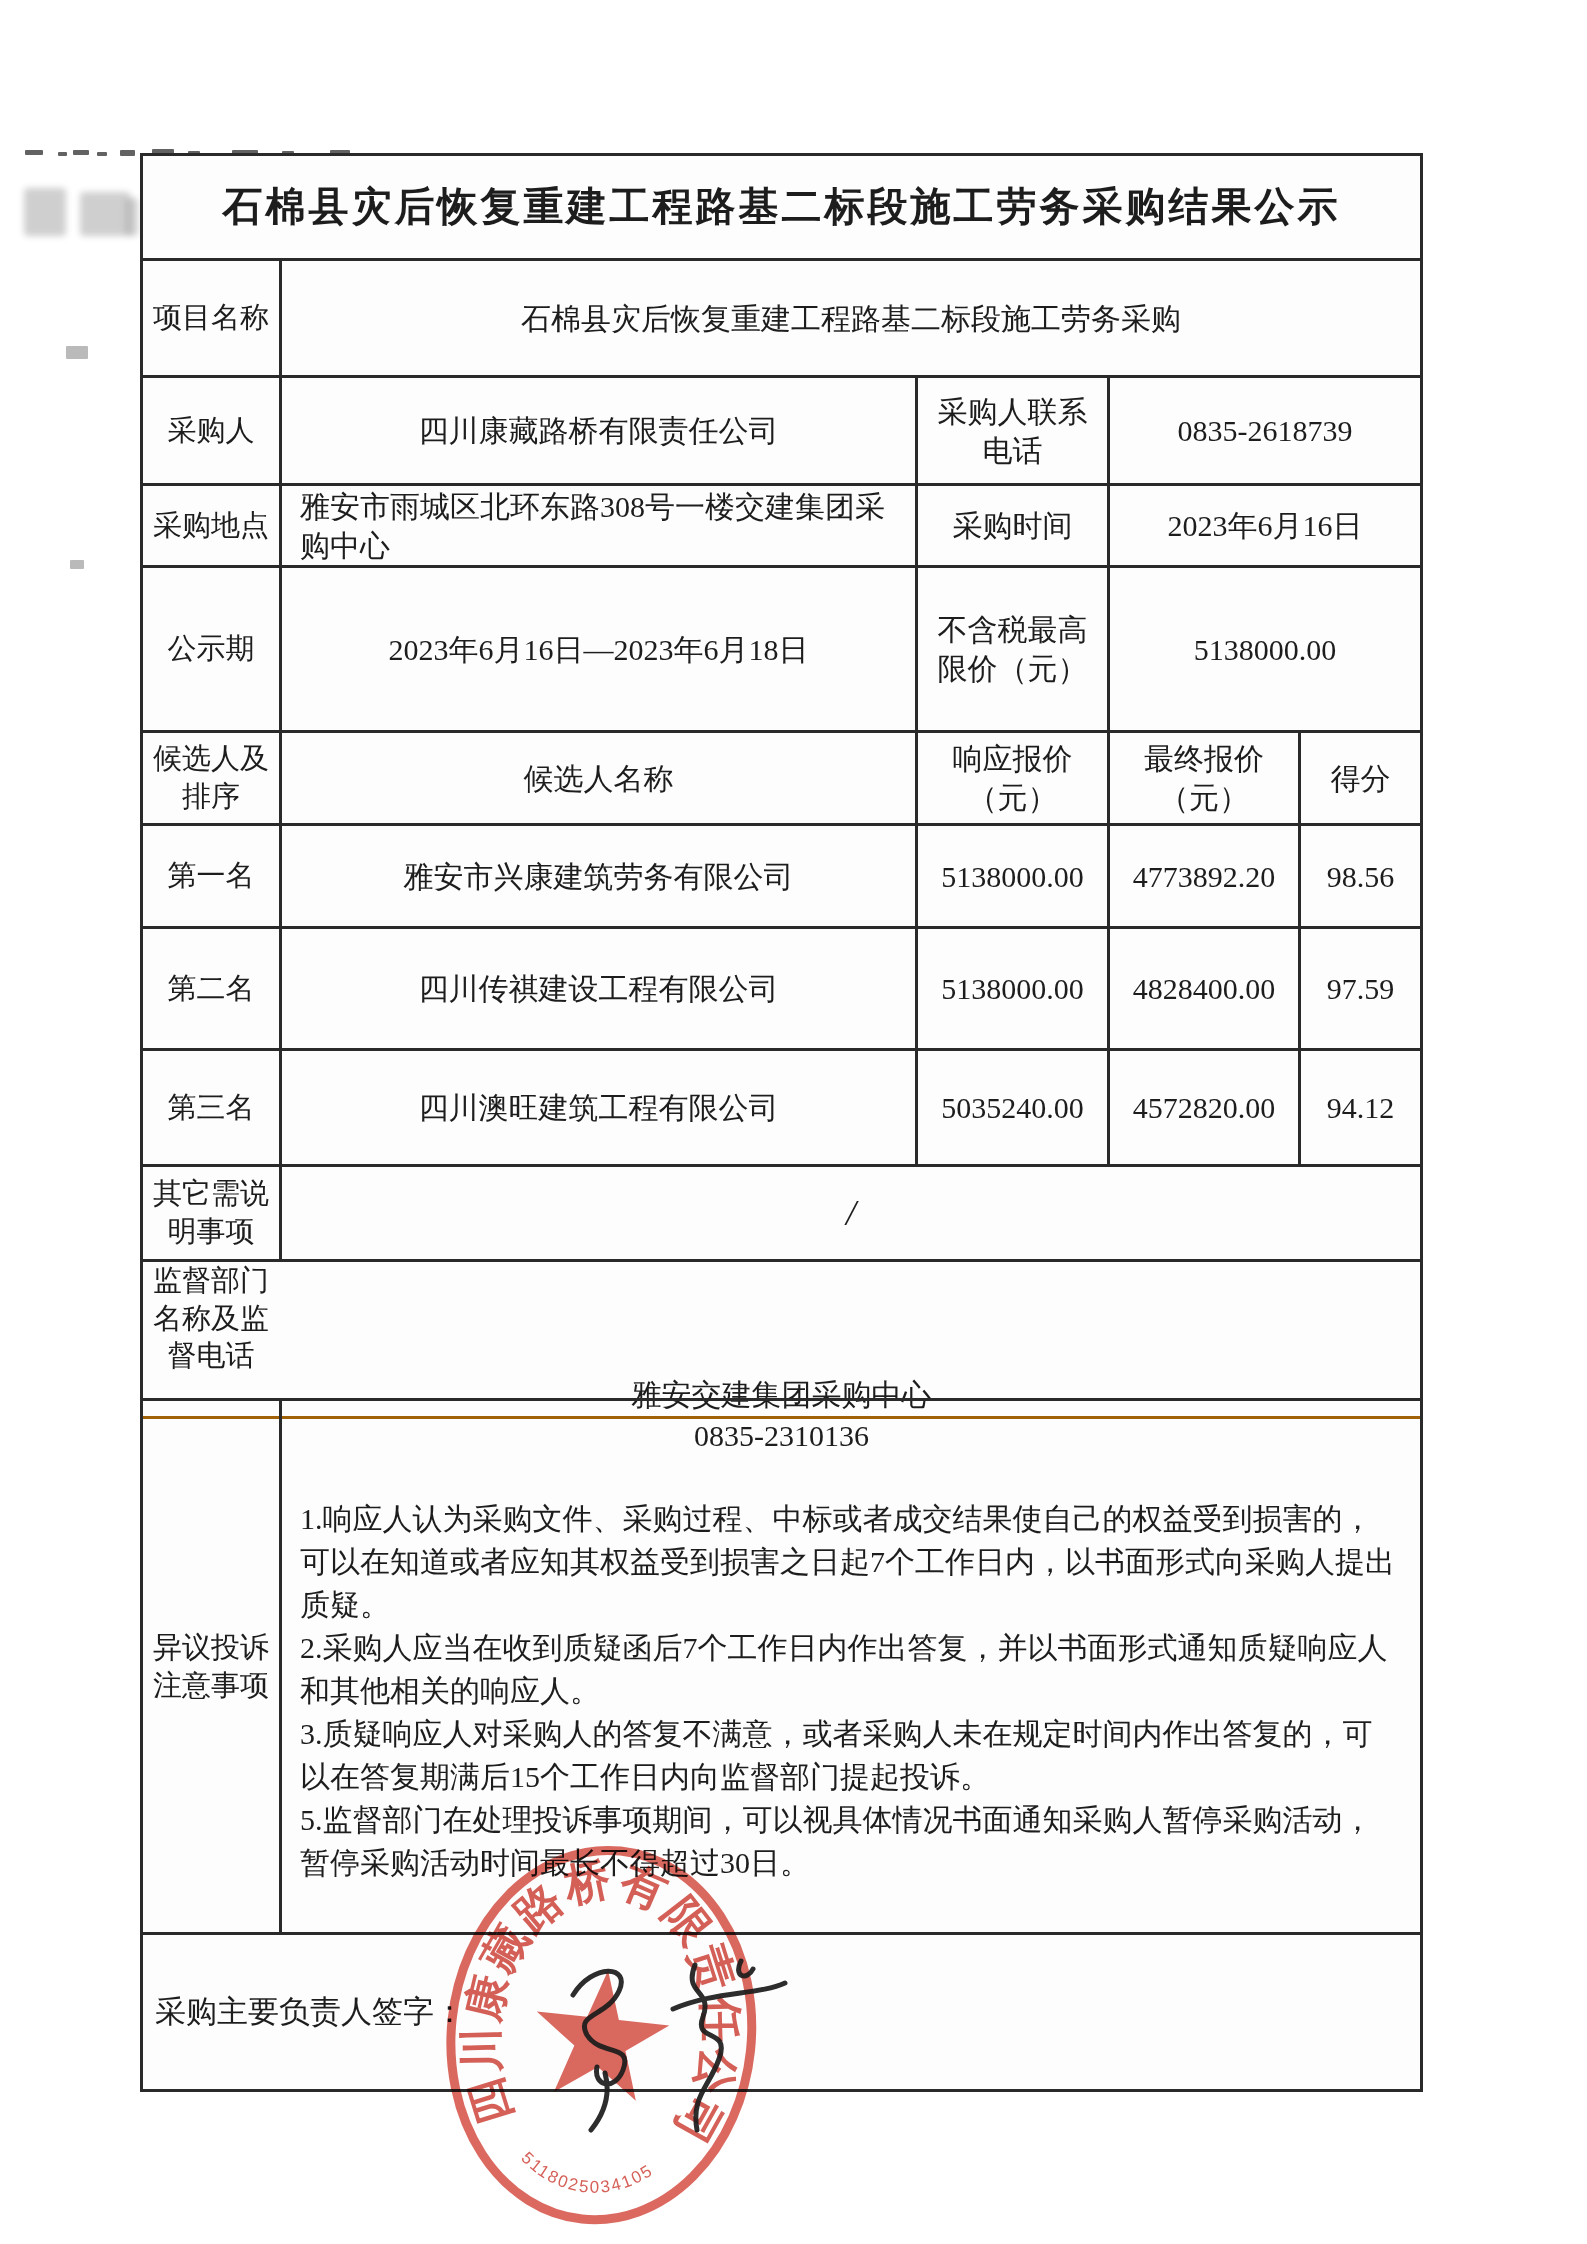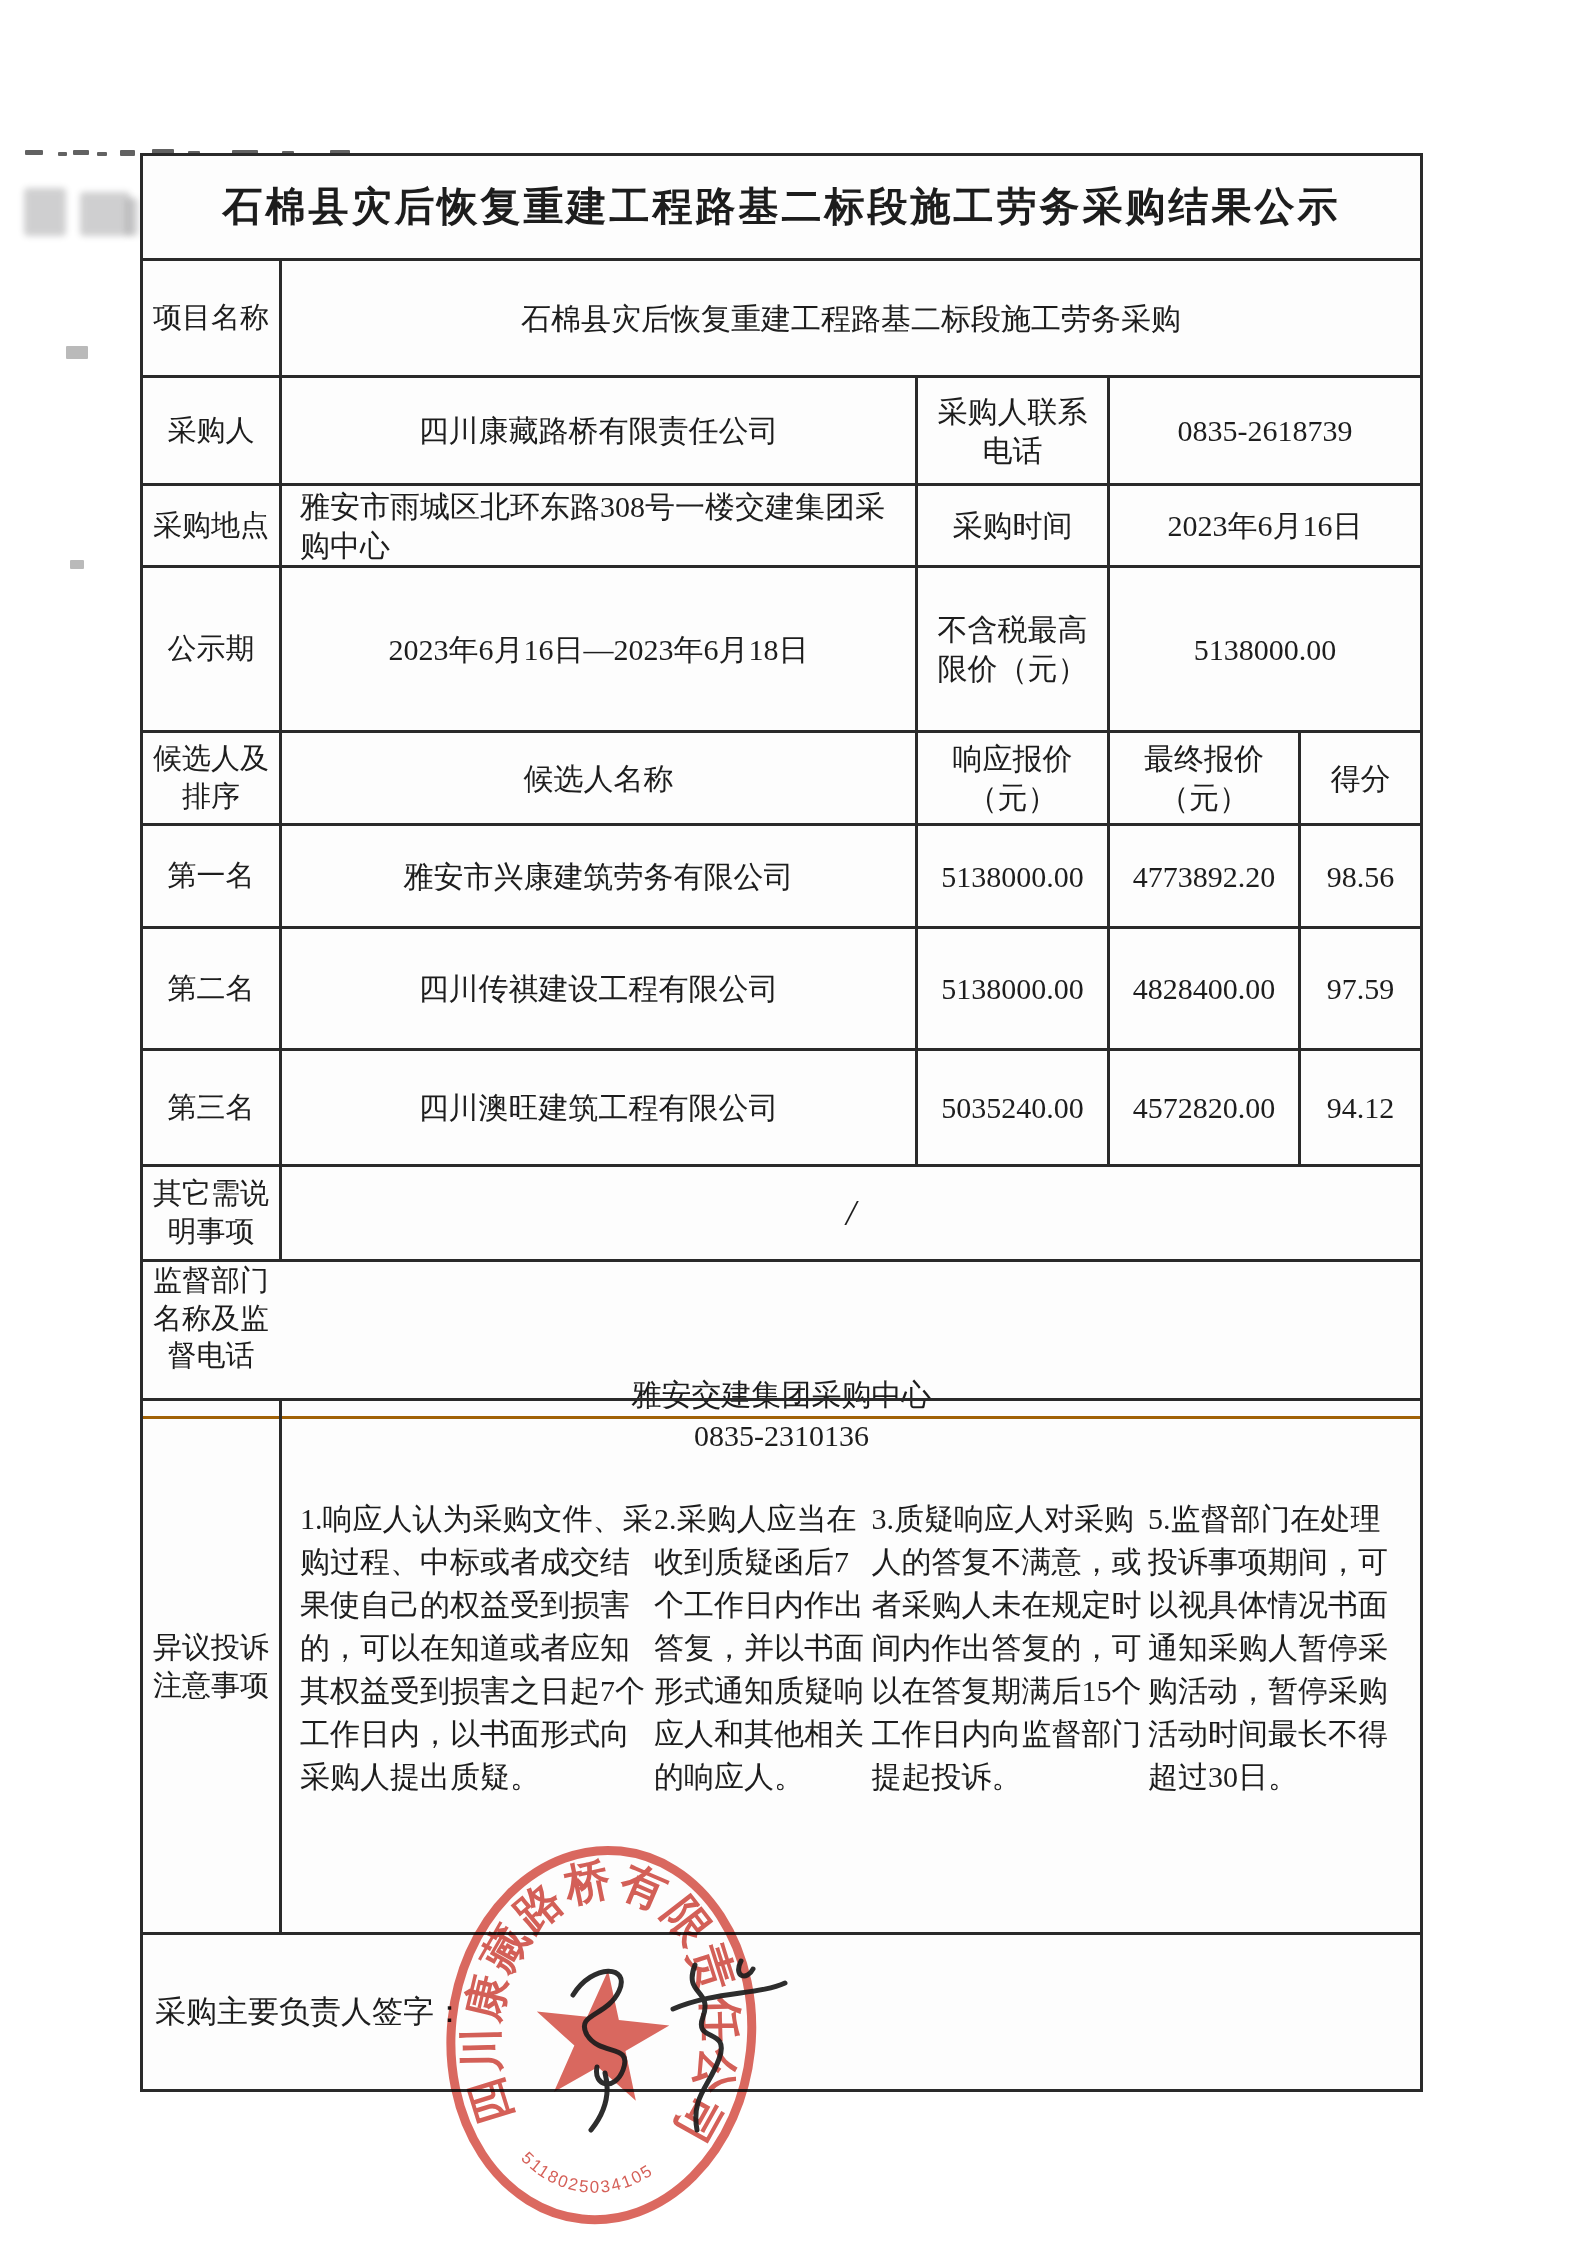--- a/index.html
+++ b/index.html
@@ -42,21 +42,21 @@
   .title-cell{
     flex:1;font-size:40px;font-weight:bold;letter-spacing:3px;
     justify-content:center;
   }
   .left-align{justify-content:flex-start;text-align:left;padding:0 18px;}
   .slash-cell{font-size:36px;font-style:italic;}
   .stack{flex:1;display:flex;flex-direction:column;padding:0;}
   .stack > div{flex:1;display:flex;align-items:center;justify-content:center;font-size:30px;}
   .stack > div + div{border-top:3px solid #a16207;}
   .objection-cell{
-    flex:1;flex-direction:row;align-items:flex-start;justify-content:flex-start;
+    flex:1;flex-direction:column;align-items:flex-start;justify-content:flex-start;
     text-align:left;padding:96px 24px 10px 18px;font-size:30px;line-height:43px;
   }
   .sign-cell{flex:1;justify-content:flex-start;padding-left:12px;font-size:31px;}
   
   .dash{position:absolute;background:#2e2e2e;opacity:.75;border-radius:1px;}
   .smudge{position:absolute;background:#57575a;opacity:.28;filter:blur(3px);border-radius:4px;}
   .mark{position:absolute;background:#3a3a3a;opacity:.35;border-radius:1px;}
   
   .stamp{
     position:absolute;left:400px;top:1795px;width:400px;height:505px;

